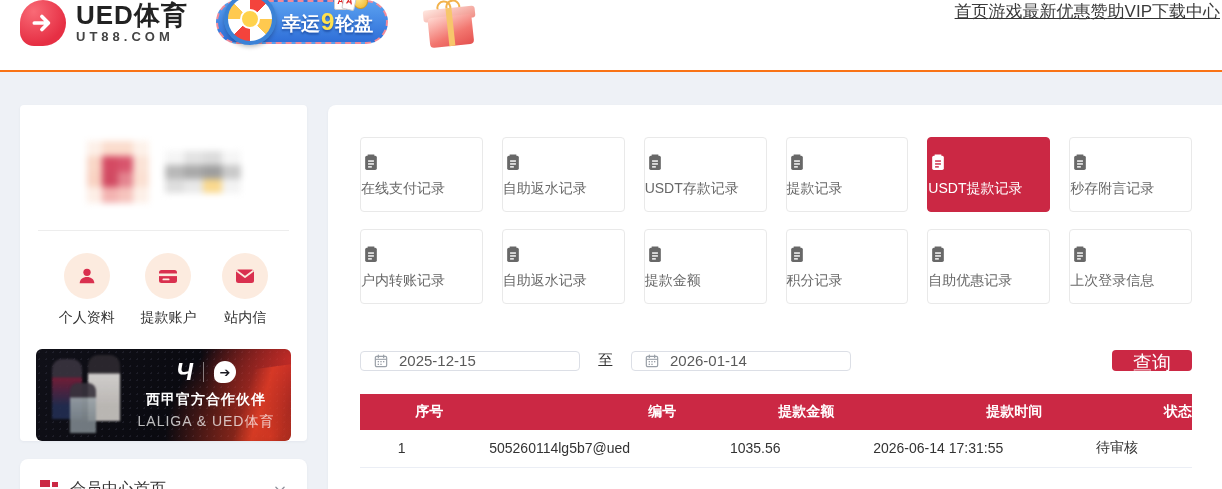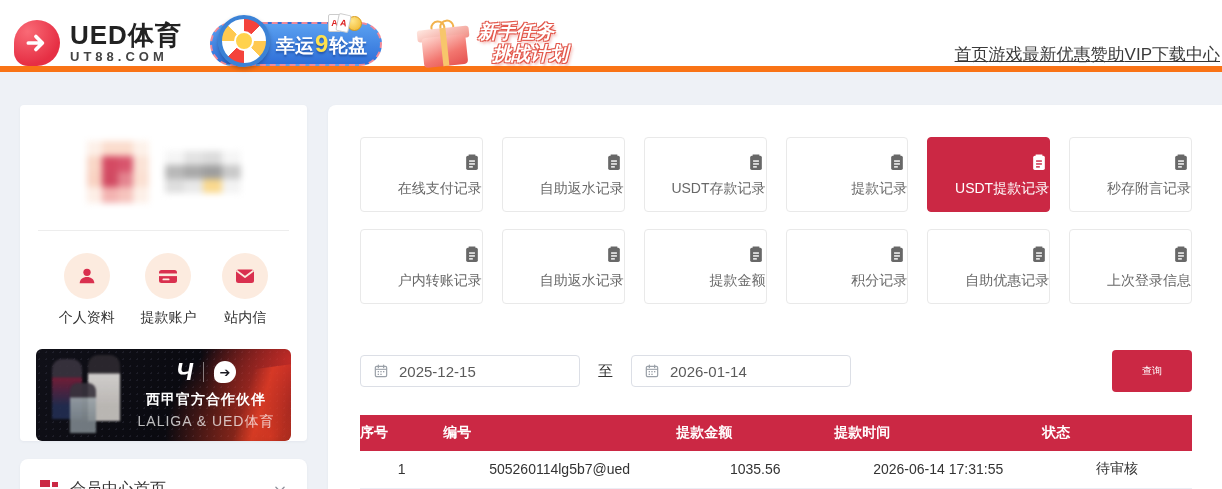--- a/index.html
+++ b/index.html
@@ -11,22 +11,22 @@
   }
   *{margin:0;padding:0;box-sizing:border-box;}
   html,body{width:1222px;height:489px;overflow:hidden;}
   body{
     font-family:"Liberation Sans","DejaVu Sans",sans-serif;
     background:var(--page-bg);
     color:#333;
   }
   
   .header{
-    height:72px;background:#fff;border-bottom:6px solid #f97316;
-    display:flex;align-items:flex-end;padding-left:14px;position:relative;
+    height:72px;background:#fff;border-bottom:2px solid #f97316;
+    display:flex;align-items:flex-start;padding-left:20px;position:relative;
   }
   .logo{display:flex;align-items:center;gap:10px;cursor:pointer;}
   .logo-mark{
     width:46px;height:46px;border-radius:50% 50% 50% 14px;
     background:radial-gradient(circle at 30% 25%,#f96a76,#e62f44 70%);
     display:flex;align-items:center;justify-content:center;flex:0 0 auto;
   }
   .logo-text .t1{font-size:26px;font-weight:bold;color:#222;letter-spacing:1px;line-height:1.05;}
   .logo-text .t2{font-size:13px;font-weight:bold;color:#444;letter-spacing:4px;}
   
@@ -121,38 +121,38 @@
   .grid-icon i:nth-child(2){right:0;top:2px;width:6px;height:5px;}
   .grid-icon i:nth-child(3){left:0;bottom:1px;width:6px;height:7px;}
   .grid-icon i:nth-child(4){right:0;bottom:0;width:10px;height:8px;}
   .menu-card .lb{margin-left:12px;font-size:16px;color:#333;}
   .menu-card .chev{margin-left:auto;color:#8a8f99;display:flex;}
   
   .main-card{flex:1;background:#fff;border-radius:8px 0 0 0;min-height:600px;
     padding:32px 30px 30px 32px;box-shadow:0 1px 3px rgba(40,60,100,.05);}
   .tabs{display:grid;grid-template-columns:repeat(6,1fr);gap:17px 19px;}
   .tab{height:75px;border:1px solid #e9e9e9;border-radius:4px;background:#fff;cursor:pointer;
-    display:flex;flex-direction:column;align-items:flex-end;justify-content:center;gap:8px;
+    display:flex;flex-direction:column;align-items:flex-start;justify-content:center;gap:8px;
     color:#686868;font-size:14px;}
   .tab .clip{color:#686868;}
   .tab .lines{fill:#fff;}
   .tab.active{background:var(--accent);border-color:var(--accent);color:#fff;}
   .tab.active .clip{color:#fff;}
   .tab.active .lines{fill:var(--accent);}
   .tab .tlabel{white-space:nowrap;}
   
   .filter{display:flex;align-items:center;margin-top:46px;}
-  .date-input{width:220px;height:32px;border:1px solid #dcdfe6;border-radius:4px;background:#fff;
+  .date-input{width:220px;height:20px;border:1px solid #dcdfe6;border-radius:4px;background:#fff;
     display:flex;align-items:center;padding:0 12px;gap:10px;color:#5a5a5a;font-size:15px;cursor:text;}
   .to-label{margin:0 18px;font-size:15px;color:#333;}
-  .query-btn{margin-left:auto;width:80px;height:42px;border:none;border-radius:4px;cursor:pointer;
-    background:var(--accent);color:#fff;font-size:10px;font-family:inherit;}
+  .query-btn{margin-left:auto;width:80px;height:21px;border:none;border-radius:4px;cursor:pointer;
+    background:var(--accent);color:#fff;font-size:19px;font-family:inherit;}
   
   .records{width:100%;border-collapse:collapse;margin-top:23px;table-layout:fixed;}
-  .records th{background:var(--accent);color:#fff;font-size:14px;font-weight:bold;height:36px;text-align:left;}
+  .records th{background:var(--accent);color:#fff;font-size:14px;font-weight:bold;height:36px;text-align:right;}
   .records td{height:37px;text-align:center;font-size:14px;color:#333;border-bottom:1px solid #ebeef5;background:#fff;}
   .records col.c1{width:10%;} .records col.c2{width:28%;} .records col.c3{width:19%;}
   .records col.c4{width:25%;} .records col.c5{width:18%;}
 </style>
 </head>
 <body>
 
 <div class="header">
   <div class="logo">
     <div class="logo-mark">
@@ -175,24 +175,20 @@
         <div class="coin"></div>
     </div>
   </div>
 
   <div class="promo-newbie">
     <div class="gift">
       <div class="bow"></div>
         <div class="lid"></div>
         <div class="box"></div>
         <div class="ribbon"></div>
-    </div>
-    <div class="lines">
-      <div class="l1">新手任务</div>
-      <div class="l2">挑战计划</div>
     </div>
   </div>
 
   <div class="nav">
     <div class="nav-item">首页</div>
     <div class="nav-item">游戏</div>
     <div class="nav-item">最新优惠</div>
     <div class="nav-item">赞助</div>
     <div class="nav-item">VIP</div>
     <div class="nav-item">下载中心</div>

